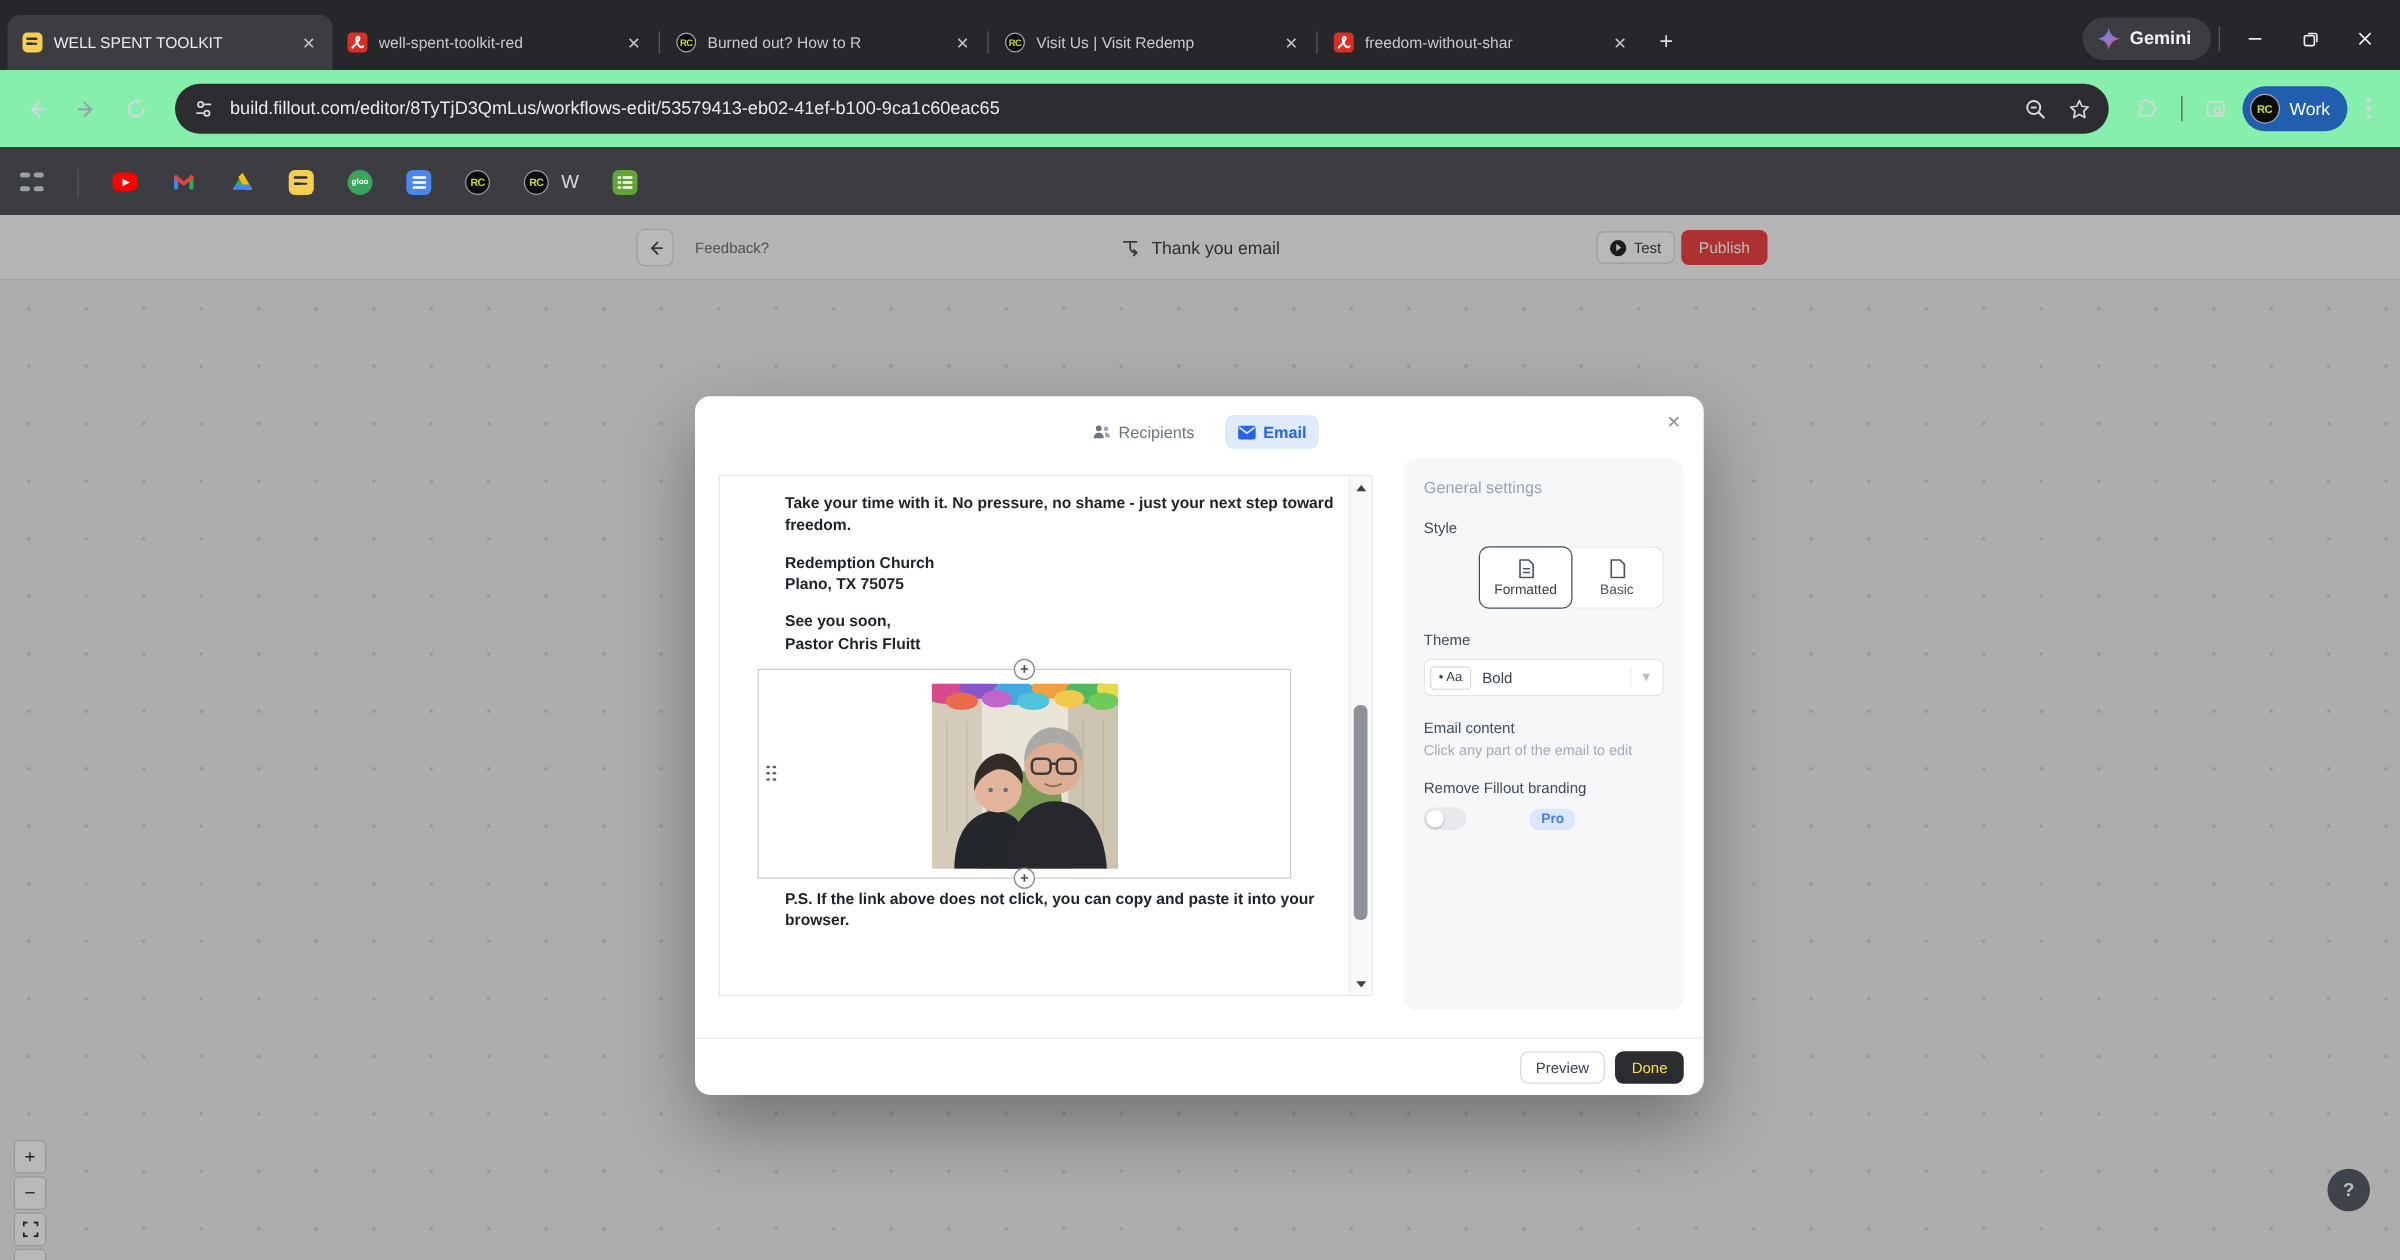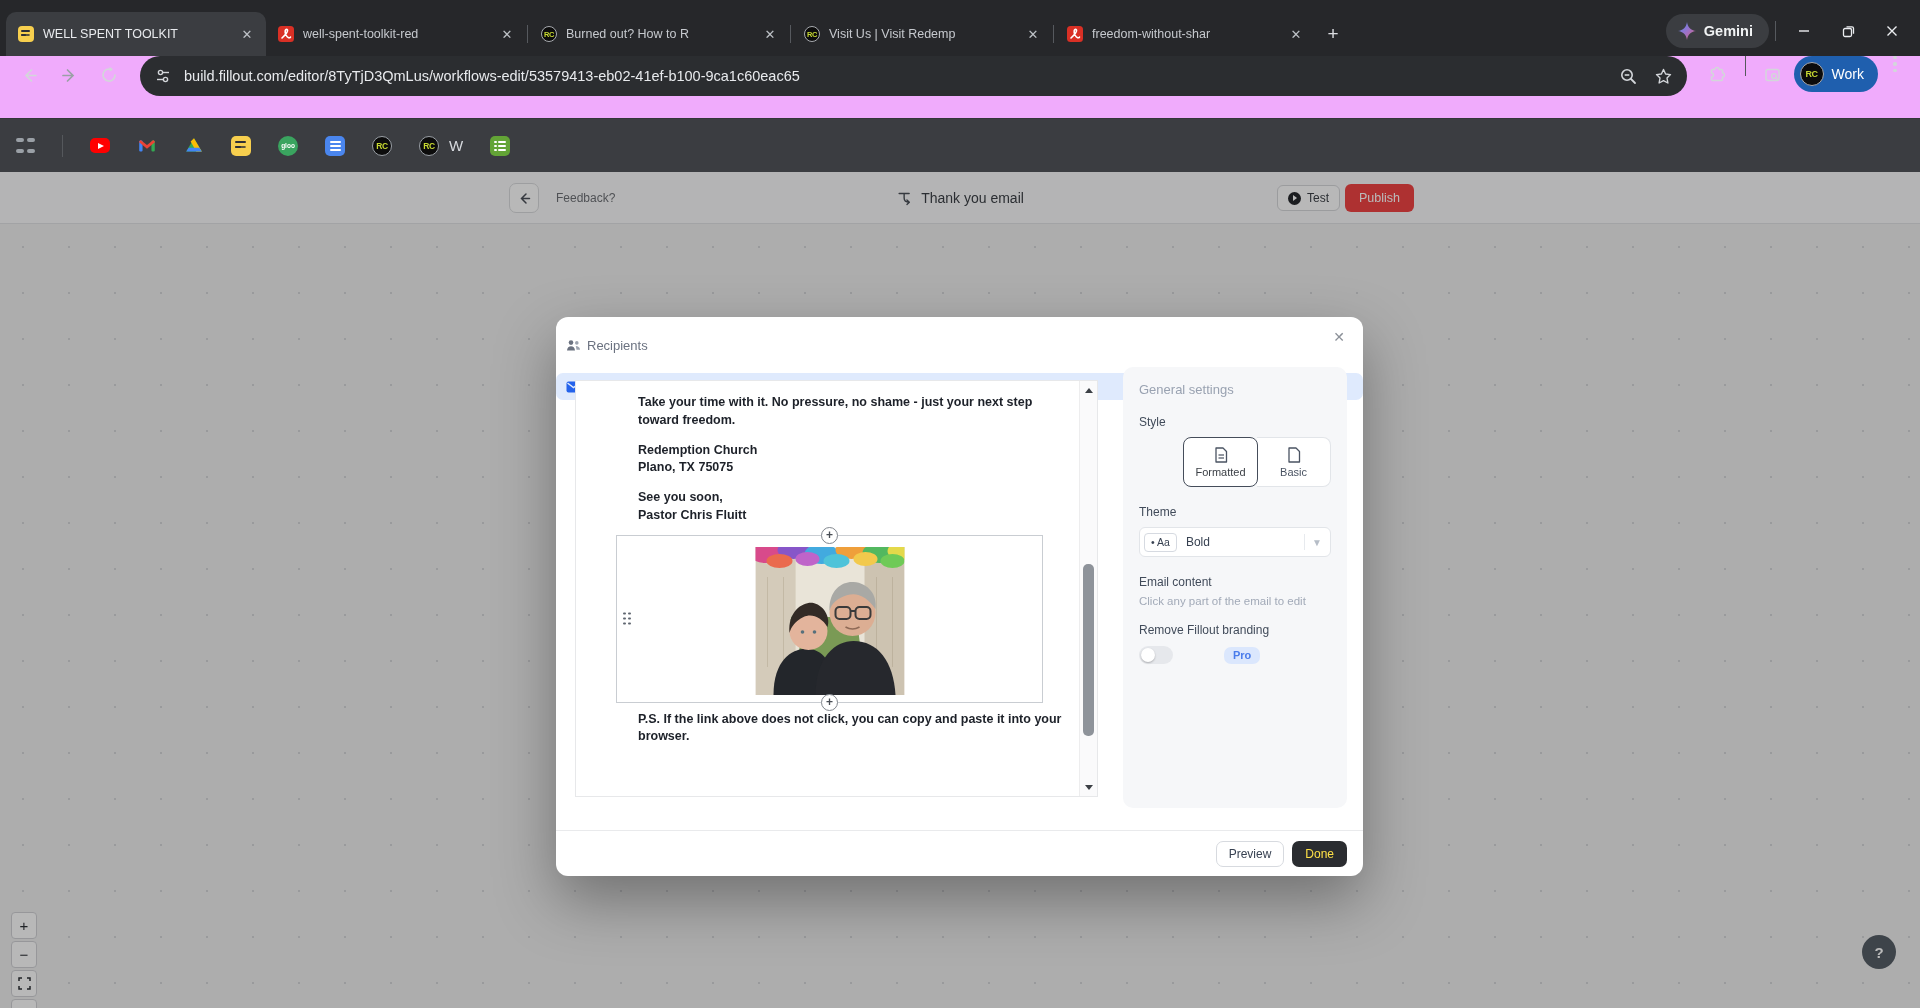--- a/index.html
+++ b/index.html
@@ -25,21 +25,21 @@
     color:#c6d832; font-size:7.5px; font-weight:bold; letter-spacing:-0.5px; }
   .newtab { width:28px; height:28px; margin:0 4px 8px; border-radius:50%; display:flex; align-items:center; justify-content:center;
     color:#dadce0; font-size:19px; flex:none; }
   .tabstrip-spacer { flex:1; }
   .gemini-pill { height:34px; align-self:center; margin-top:6px; display:flex; align-items:center; gap:8px; background:#3b3d41;
     border-radius:17px; padding:0 16px 0 12px; color:#f1f3f4; font-size:14.5px; font-weight:600; flex:none; }
   .winsep { width:1px; height:20px; background:#56595e; align-self:center; margin:6px 6px 0; }
   .win-controls { display:flex; align-self:center; margin-top:6px; }
   .winbtn { width:44px; height:34px; display:flex; align-items:center; justify-content:center; color:#eceef1; }
 
-  .toolbar { height:62px; background:#f0abfc; display:flex; padding:0 10px; gap:2px; }
+  .toolbar { height:62px; background:#86efac; display:flex; align-items:center; padding:0 10px; gap:2px; }
   .navbtn { width:38px; height:38px; border-radius:50%; display:flex; align-items:center; justify-content:center; flex:none; }
   .omnibox { flex:1; height:40px; background:#2b2d30; border-radius:20px; margin:0 10px; display:flex; align-items:center;
     padding:0 14px; gap:12px; min-width:0; }
   .url { color:#e8eaed; font-size:14.5px; white-space:nowrap; overflow:hidden; flex:1; }
   .omni-right { display:flex; gap:16px; align-items:center; margin-left:auto; }
   .tbsep { width:1px; height:20px; background:#55585c; margin:0 6px; flex:none; }
   .profile-pill { height:36px; background:#1f5fae; border-radius:18px; display:flex; align-items:center; gap:8px; padding:0 14px 0 6px; flex:none; }
   .profile-pill .fav-rc { width:24px; height:24px; font-size:9px; }
   .profile-label { color:#fff; font-size:14px; }
   .kebab { width:30px; display:flex; flex-direction:column; align-items:center; gap:3px; }
@@ -90,26 +90,26 @@
   .zc-grid i { background:#3c4046; border-radius:1px; }
   .help-fab { position:absolute; left:1862px; top:763px; width:34px; height:34px; border-radius:50%; background:#565e66;
     color:#fff; display:flex; align-items:center; justify-content:center; font-size:15px; font-weight:bold; }
   .dim { position:absolute; inset:0; background:rgba(0,0,0,0.27); z-index:5; }
 
   
   .modal { position:absolute; left:556px; top:145px; width:807px; height:559px; background:#fff; border-radius:12px;
     box-shadow:0 24px 60px rgba(0,0,0,0.35); z-index:10; }
   .modal-close { position:absolute; right:14px; top:10px; color:#8b9098; font-size:14px; width:20px; height:20px;
     display:flex; align-items:center; justify-content:center; }
-  .modal-tabs { display:flex; justify-content:center; gap:14px; padding-top:15px;flex-direction:column; }
+  .modal-tabs { display:flex; justify-content:center; gap:14px; padding-top:15px; }
   .mtab { display:flex; align-items:center; gap:6px; font-size:13px; color:#6b7280; padding:6px 10px; border-radius:7px; }
   .mtab.active { background:#dfeafd; color:#2563eb; font-weight:600; }
 
   .preview-box { position:absolute; left:19px; top:63px; width:523px; height:417px; border:1px solid #e7e8ea; overflow:hidden; background:#fff; }
-  .email-content { position:absolute; left:16px; top:0; right:18px; padding:13px 12px 0 46px; color:#1d2129;
+  .email-content { position:absolute; left:6px; top:0; right:18px; padding:13px 12px 0 46px; color:#1d2129;
     font-size:12.5px; line-height:1.42; font-weight:600; }
   .email-content p { margin-bottom:12px; }
   .xb { font-weight:800; }
   .img-block { position:relative; margin:10px 0 0 -22px; width:427px; height:168px; border:1px solid #c9cdd2; background:#fff; }
   .photo { position:absolute; left:50%; top:11px; transform:translateX(-50%); width:149px; height:148px; }
   .drag-handle { position:absolute; left:6px; top:50%; transform:translateY(-50%); display:grid;
     grid-template-columns:2.6px 2.6px; grid-template-rows:2.6px 2.6px 2.6px; gap:2.6px; }
   .drag-handle i { background:#5f6670; border-radius:50%; }
   .plus-circle { position:absolute; left:50%; margin-left:-8.5px; width:17px; height:17px; border:1px solid #81868d; border-radius:50%;
     background:#fff; color:#494e55; font-size:12px; line-height:15px; text-align:center; }

